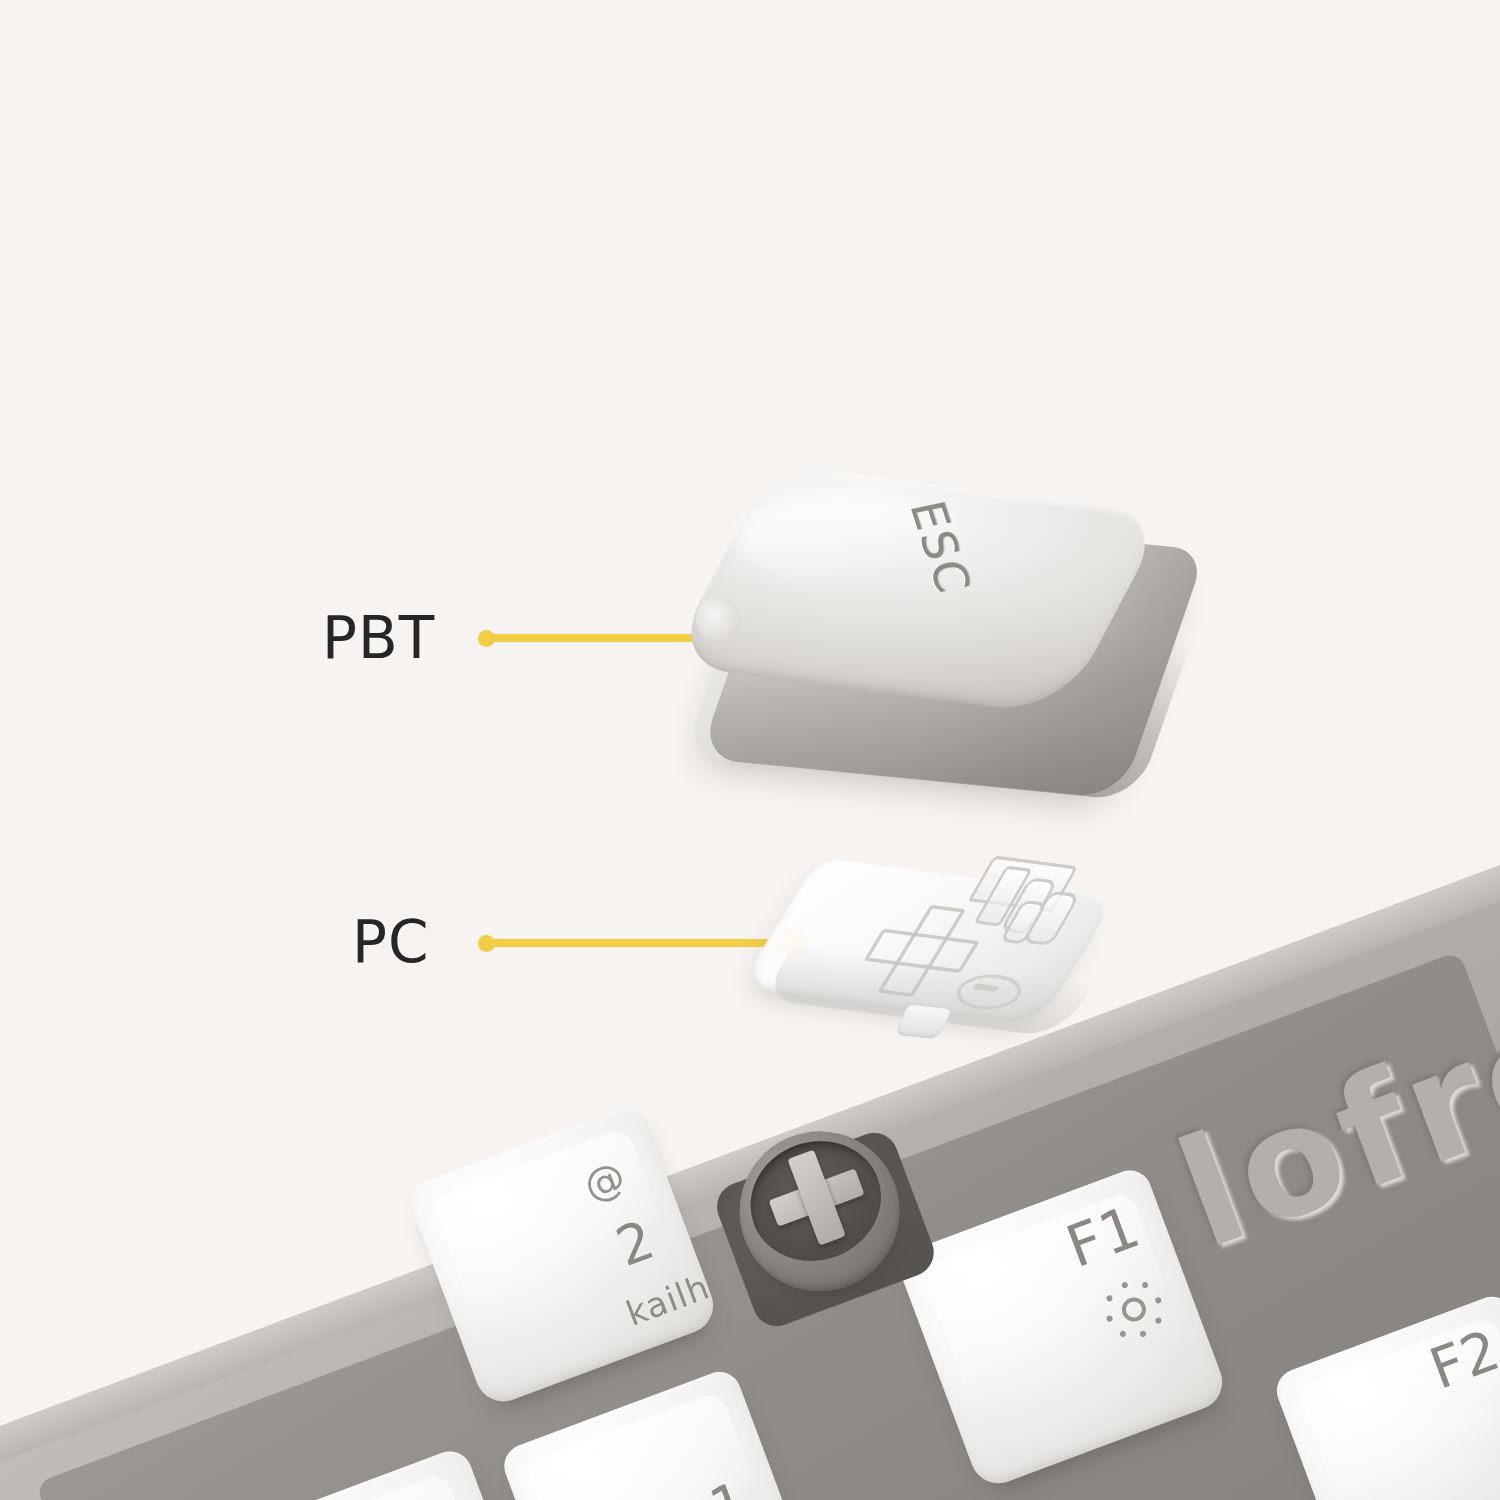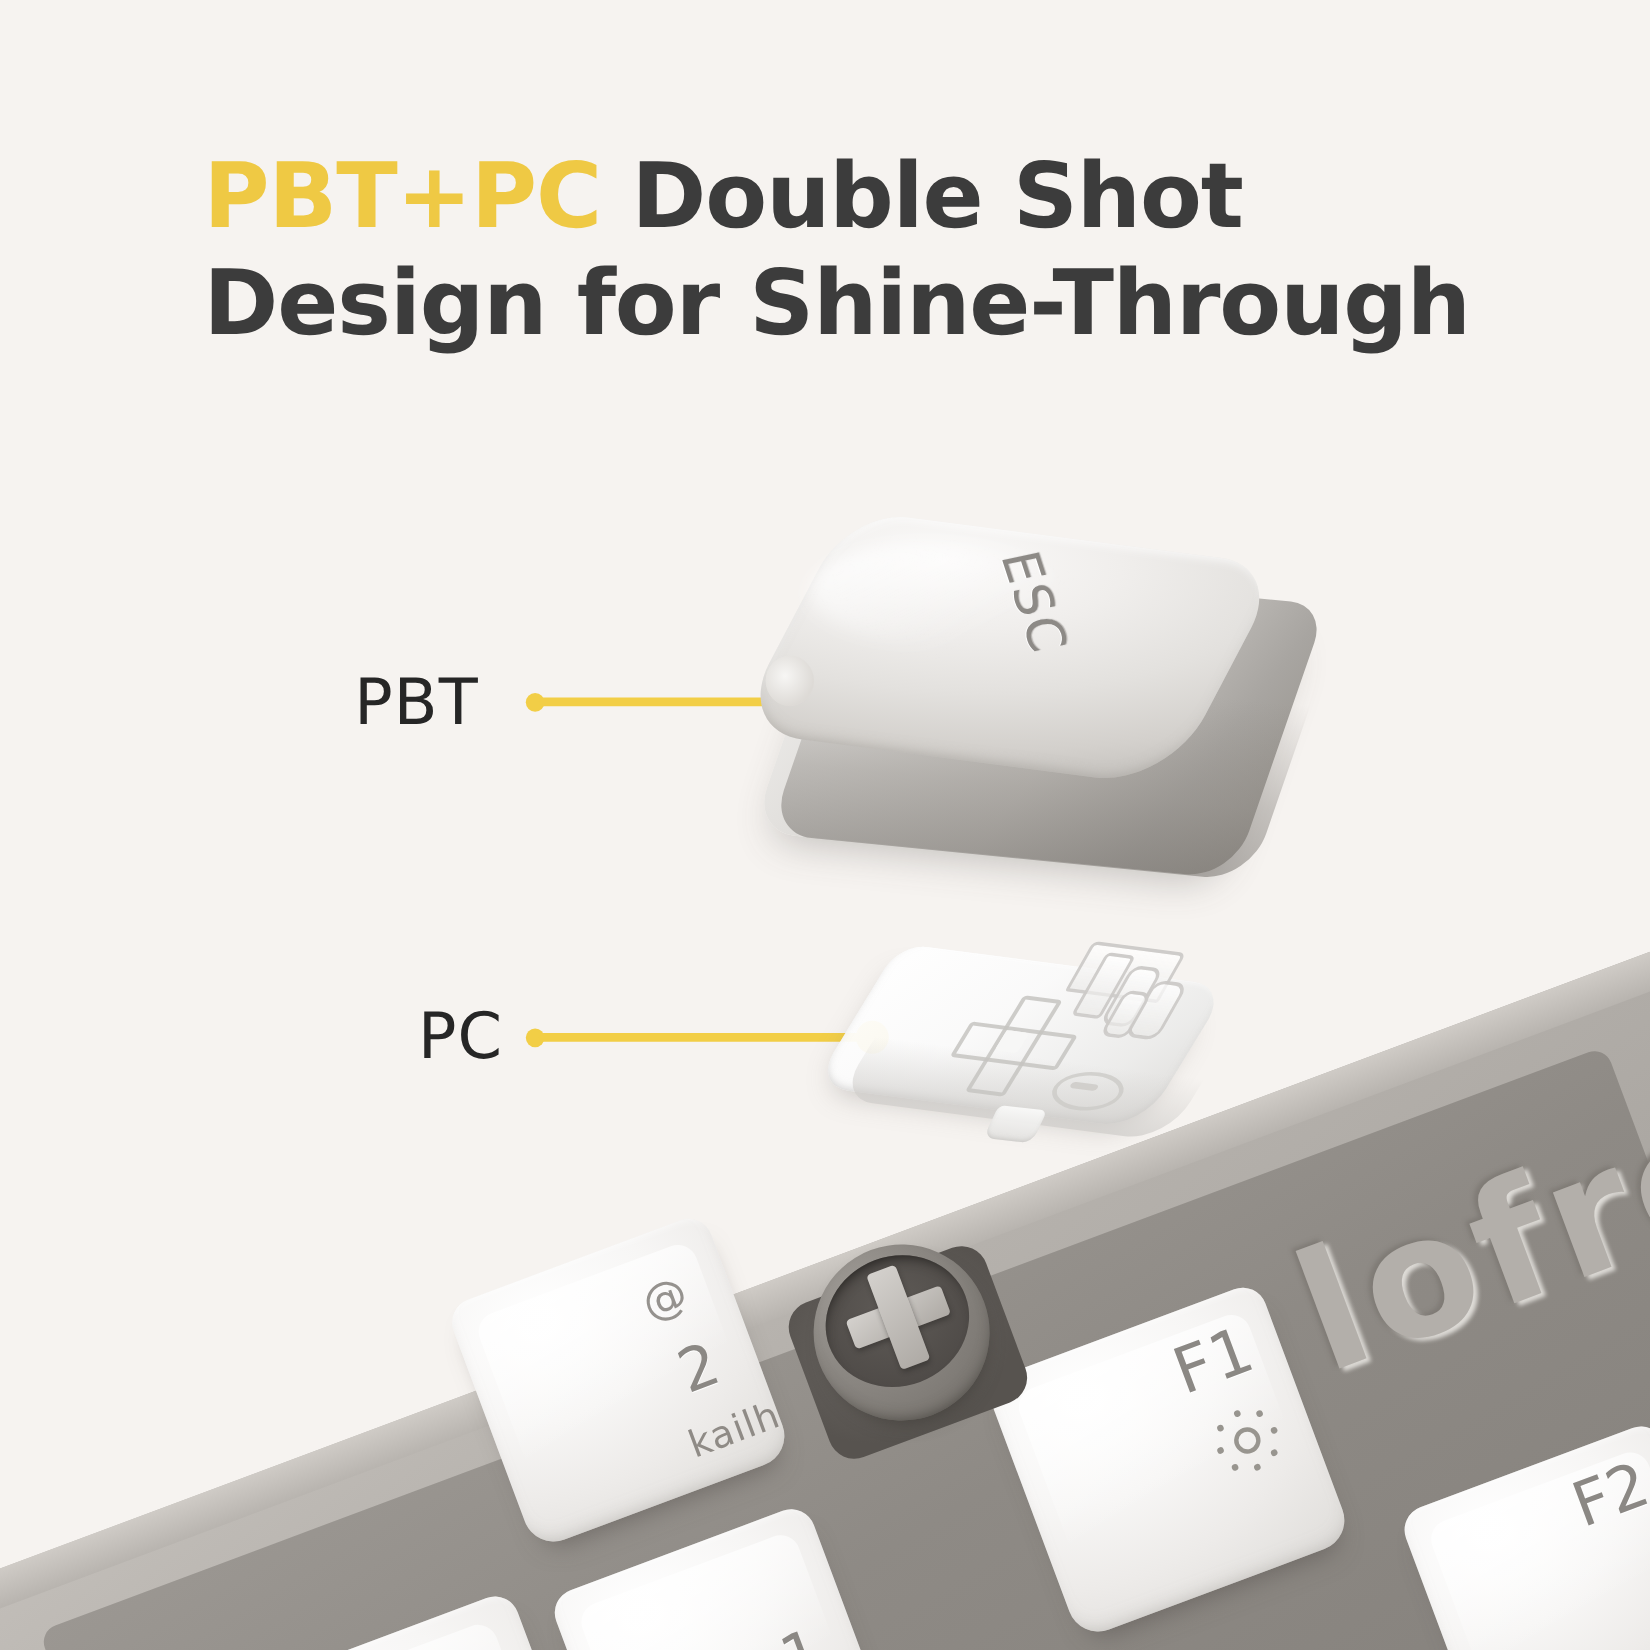--- a/index.html
+++ b/index.html
@@ -28,21 +28,21 @@
   .callout-label{
     position:absolute;
     font-family:"DejaVu Sans","Liberation Sans",sans-serif;
     font-size:58px;
     font-weight:400;
     color:#262626;
     letter-spacing:1px;
     white-space:nowrap;
   }
   #label-pbt{left:322px;top:604px;}
-  #label-pc{left:352px;top:908px;margin-left:28px;}
+  #label-pc{left:352px;top:908px;}
 
   
   .leader{position:absolute;height:30px;}
   .leader .bar{
     position:absolute;left:12px;top:11px;height:8px;
     background:#F2CE46;border-radius:4px;
   }
   .leader .dot-small{
     position:absolute;left:0;top:7px;width:17px;height:17px;
     background:#F2CE46;border-radius:50%;
@@ -312,24 +312,20 @@
     font-size:34px;color:#8F8B86;letter-spacing:1px;
     transform:rotate(0deg);
     text-shadow:0 1px 0 rgba(235,232,228,.6);
   }
 </style>
 </head>
 <body>
 
 <div id="stage">
 
-  <div class="headline">
-    <span class="hl-line"><span class="hl-accent">PBT+PC</span><span> Double Shot</span></span>
-    <span class="hl-line">Design for Shine-Through</span>
-  </div>
 
   <div class="callout-label" id="label-pbt">PBT</div>
   <div class="leader" id="leader-pbt">
     <span class="dot-small"></span>
     <span class="bar"></span>
     <span class="dot-big"></span>
   </div>
 
   <div id="esc-keycap">
     <div class="kc-skirt"></div>

